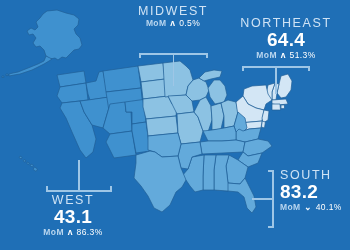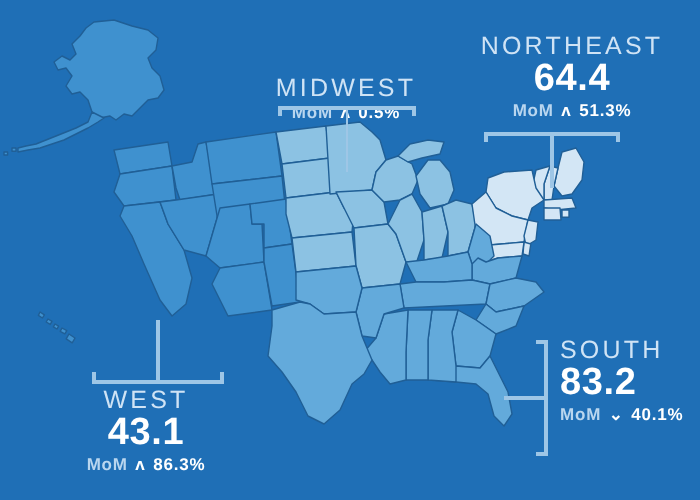--- a/index.html
+++ b/index.html
@@ -23,24 +23,24 @@
   .region-value{
     font-size:19px;font-weight:bold;line-height:20px;color:#ffffff;
     letter-spacing:0.3px;white-space:nowrap;
   }
   .region-mom{
     font-size:8.5px;line-height:11px;color:#cfe3f5;white-space:nowrap;
     letter-spacing:0.4px;
   }
   .region-mom .mom-label{color:#b9d6ef;font-weight:700;}
   .region-mom .mom-arrow{color:#ffffff;font-weight:bold;padding:0 1px;}
-  .region-mom .mom-pct{color:#ffffff;font-weight:bold;}
+  .region-mom .mom-pct{color:#ffffff;font-weight:normal;}
 
   
-  #callout-midwest{left:113px;top:4px;width:120px;margin-top:33px;}
+  #callout-midwest{left:113px;top:4px;width:120px;}
   #callout-northeast{left:224px;top:16px;width:124px;}
   #callout-west{left:10px;top:193px;width:126px;}
   #callout-south{left:272px;top:168px;width:78px;text-align:left;padding-left:8px;}
   #callout-south .region-name,#callout-south .region-value,#callout-south .region-mom{text-align:left;}
 
   .bracket{position:absolute;}
   .bracket i{position:absolute;background:#9ec6e6;display:block;}
 </style>
 </head>
 <body style="background: rgb(31, 111, 182);">

